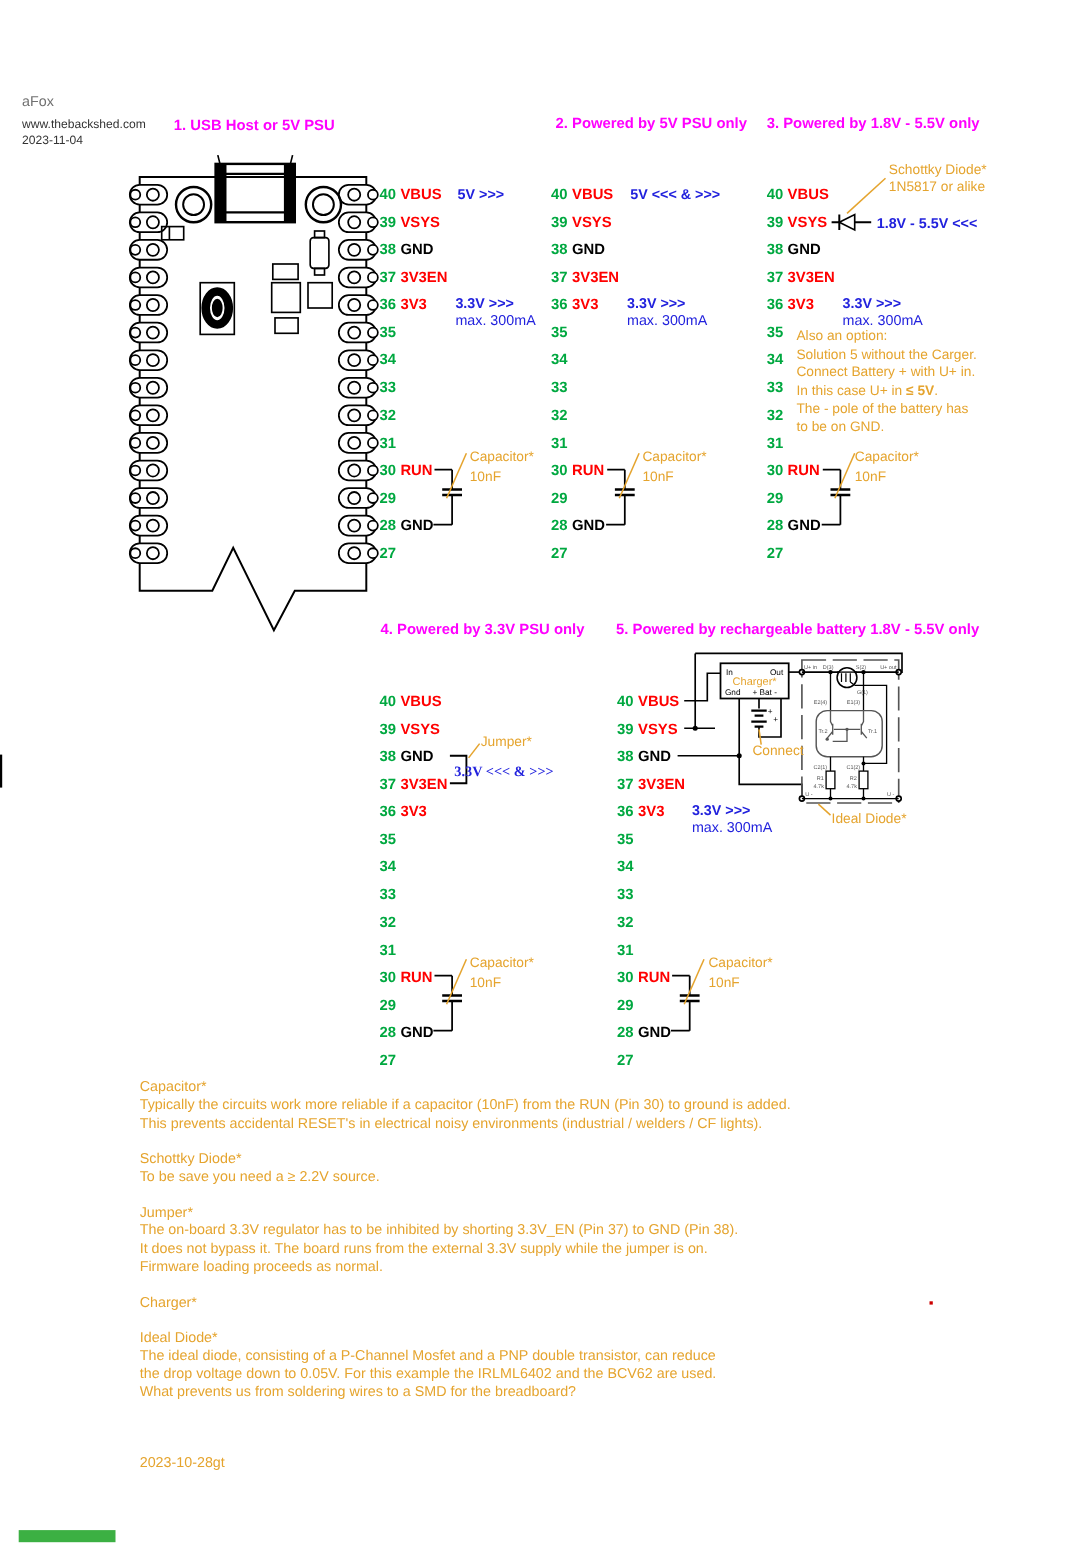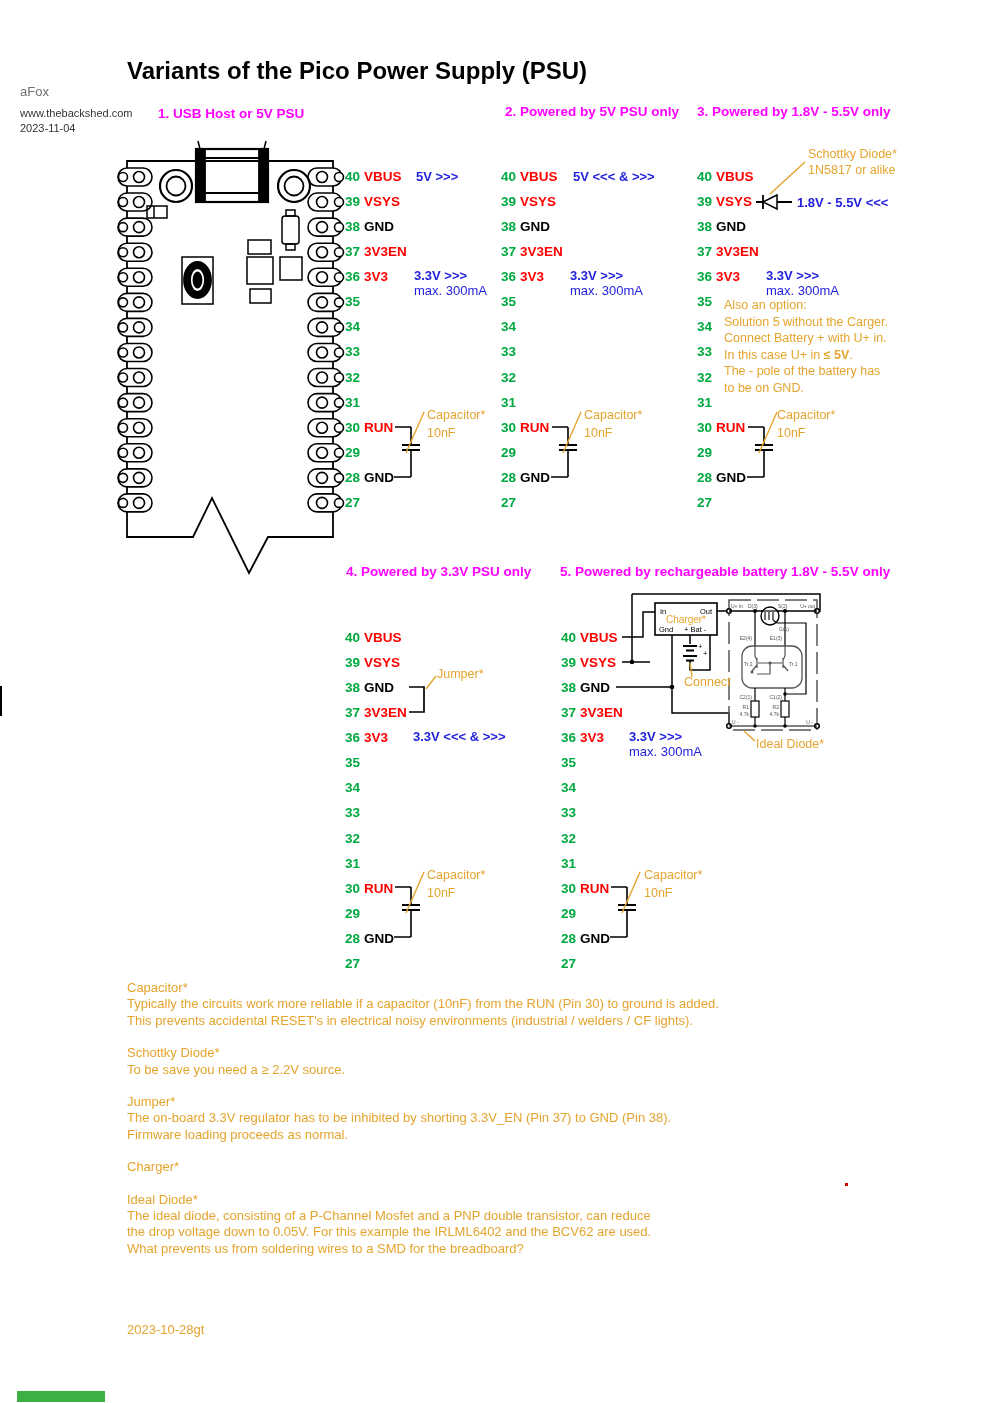--- a/index.html
+++ b/index.html
@@ -27,21 +27,20 @@
   svg{display:block;}
   .wire-layer{position:absolute;left:0;top:0;pointer-events:none;}
   .sch-label{font-size:5px;fill:#555;}
   .sch-label-b{font-size:7.5px;fill:#000;}
 </style>
 </head>
 <body>
 
 <div class="page">
 
-  <div class="abs title" style="left:127px;top:57px;">Variants of the Pico Power Supply (PSU)</div>
   <div class="abs byline-author" style="left:20px;top:84px;text-align:right;">aFox</div>
   <div class="abs byline-small" style="left:20px;top:107px;">www.thebackshed.com</div>
   <div class="abs byline-small" style="left:20px;top:122px;">2023-11-04</div>
 
   <div class="abs sec-header" style="left:158px;top:106px;">1. USB Host or 5V PSU</div>
   <div class="abs sec-header" style="left:505px;top:104px;">2. Powered by 5V PSU only</div>
   <div class="abs sec-header" style="left:697px;top:104px;">3. Powered by 1.8V - 5.5V only</div>
   <div class="abs sec-header" style="left:346px;top:564px;">4. Powered by 3.3V PSU only</div>
   <div class="abs sec-header" style="left:560px;top:564px;">5. Powered by rechargeable battery 1.8V - 5.5V only</div>
 
@@ -366,21 +365,21 @@
   <div class="abs blue-note" style="left:573px;top:169px;">5V &lt;&lt;&lt; &amp; &gt;&gt;&gt;</div>
   <div class="abs blue-note" style="left:570px;top:268px;">
     <div>3.3V &gt;&gt;&gt;</div>
     <div class="sub">max. 300mA</div>
   </div>
   <div class="abs blue-note" style="left:797px;top:195px;">1.8V - 5.5V &lt;&lt;&lt;</div>
   <div class="abs blue-note" style="left:766px;top:268px;">
     <div>3.3V &gt;&gt;&gt;</div>
     <div class="sub">max. 300mA</div>
   </div>
-  <div class="abs blue-note" style="left:413px;top:729px;">3.3V &lt;&lt;&lt; &amp; &gt;&gt;&gt;</div>
+  <div class="abs blue-note" style="left:413px;top:693px;font-family:Liberation Serif, serif;">3.3V &lt;&lt;&lt; &amp; &gt;&gt;&gt;</div>
   <div class="abs blue-note" style="left:629px;top:729px;">
     <div>3.3V &gt;&gt;&gt;</div>
     <div class="sub">max. 300mA</div>
   </div>
 
   <div class="abs orange-note" style="left:808px;top:147px;">
     <div>Schottky Diode*</div>
     <div>1N5817 or alike</div>
   </div>
   <div class="abs orange-note lh16" style="left:724px;top:297px;">
@@ -423,20 +422,21 @@
         <div>Typically the circuits work more reliable if a capacitor (10nF) from the RUN (Pin 30) to ground is added.</div>
         <div>This prevents accidental RESET's in electrical noisy environments (industrial / welders / CF lights).</div>
       </div>
       <div class="note">
         <div>Schottky Diode*</div>
         <div>To be save you need a ≥ 2.2V source.</div>
       </div>
       <div class="note">
         <div>Jumper*</div>
         <div>The on-board 3.3V regulator has to be inhibited by shorting 3.3V_EN (Pin 37) to GND (Pin 38).</div>
+        <div>It does not bypass it. The board runs from the external 3.3V supply while the jumper is on.</div>
         <div>Firmware loading proceeds as normal.</div>
       </div>
       <div class="note">
         <div>Charger*</div>
       </div>
       <div class="note">
         <div>Ideal Diode*</div>
         <div>The ideal diode, consisting of a P-Channel Mosfet and a PNP double transistor, can reduce</div>
         <div>the drop voltage down to 0.05V. For this example the IRLML6402 and the BCV62 are used.</div>
         <div>What prevents us from soldering wires to a SMD for the breadboard?</div>

